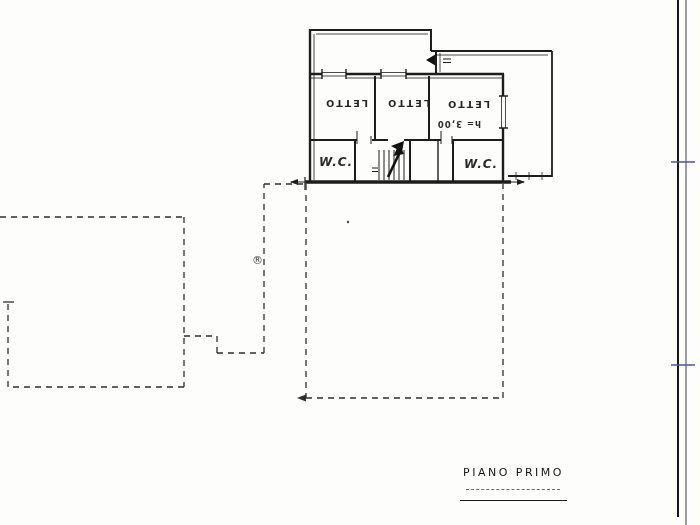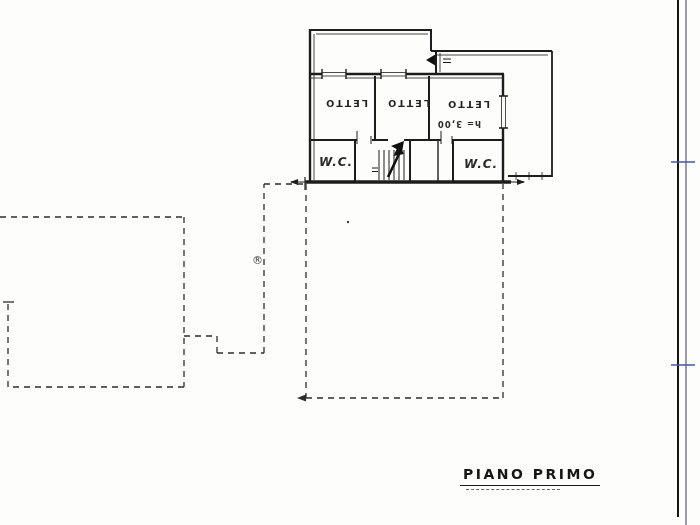--- a/index.html
+++ b/index.html
@@ -21,22 +21,22 @@
     font-size:8.5px;font-weight:600;letter-spacing:1px;color:#2a2a2a;
     transform:rotate(180deg);
     text-align:center;width:48px;
   }
   .wc-label{
     position:absolute;
     font-size:12px;font-weight:600;font-style:italic;letter-spacing:1px;color:#2a2a2a;
   }
   .caption{
     position:absolute;left:460px;top:466px;
-    font-size:14px;font-weight:700;letter-spacing:2.5px;color:#161616;
-    border-bottom:1.6px solid #1b1b1b;padding:0 3px 3px 3px;
+    font-size:11px;font-weight:400;letter-spacing:2.5px;color:#161616;
+    border-bottom:1.6px solid #1b1b1b;padding:0 3px 21px 3px;
   }
   .caption-underline2{
     position:absolute;left:466px;top:489px;width:94px;height:0;
     border-top:1px dashed #6a6a6a;
   }
   
   .logo{
     position:absolute;left:192px;top:252px;width:84px;height:72px;
   }
   .logo-text{

